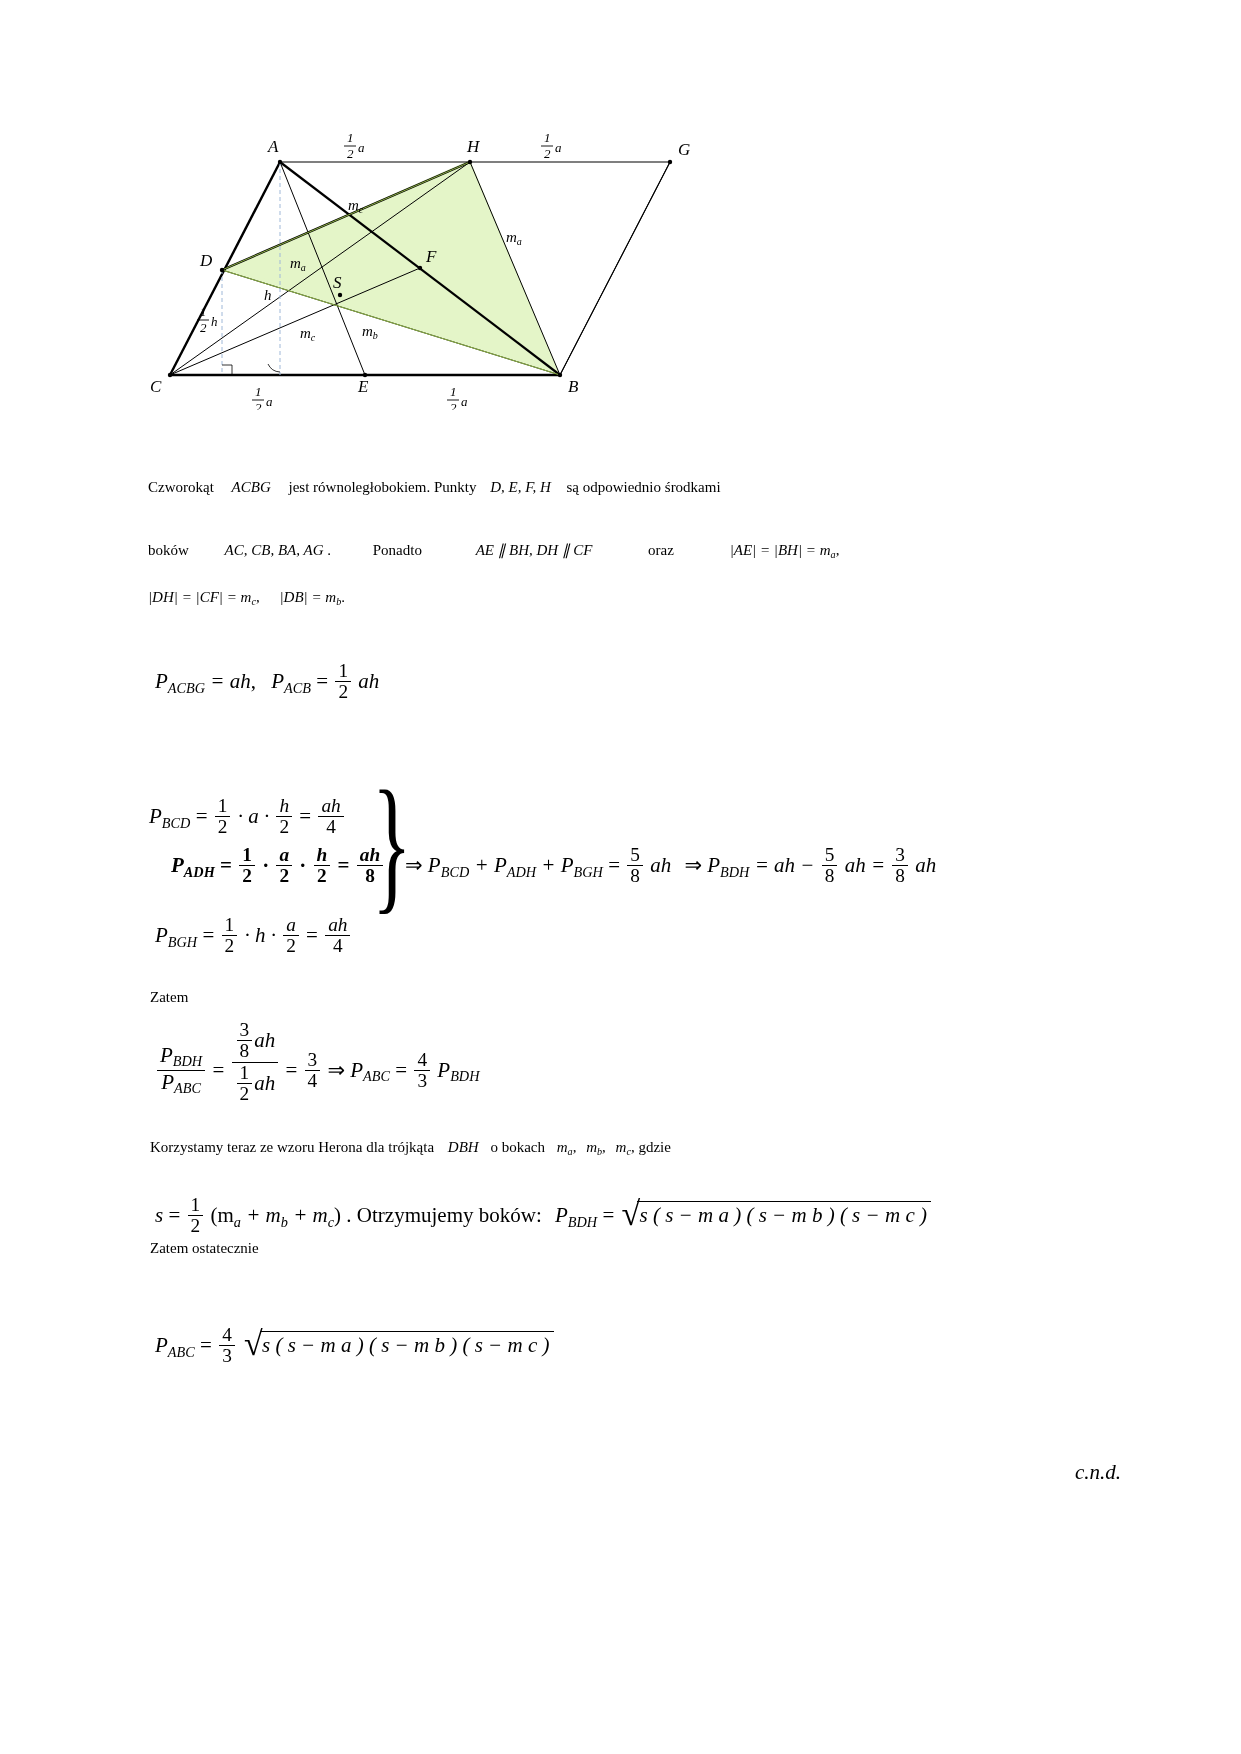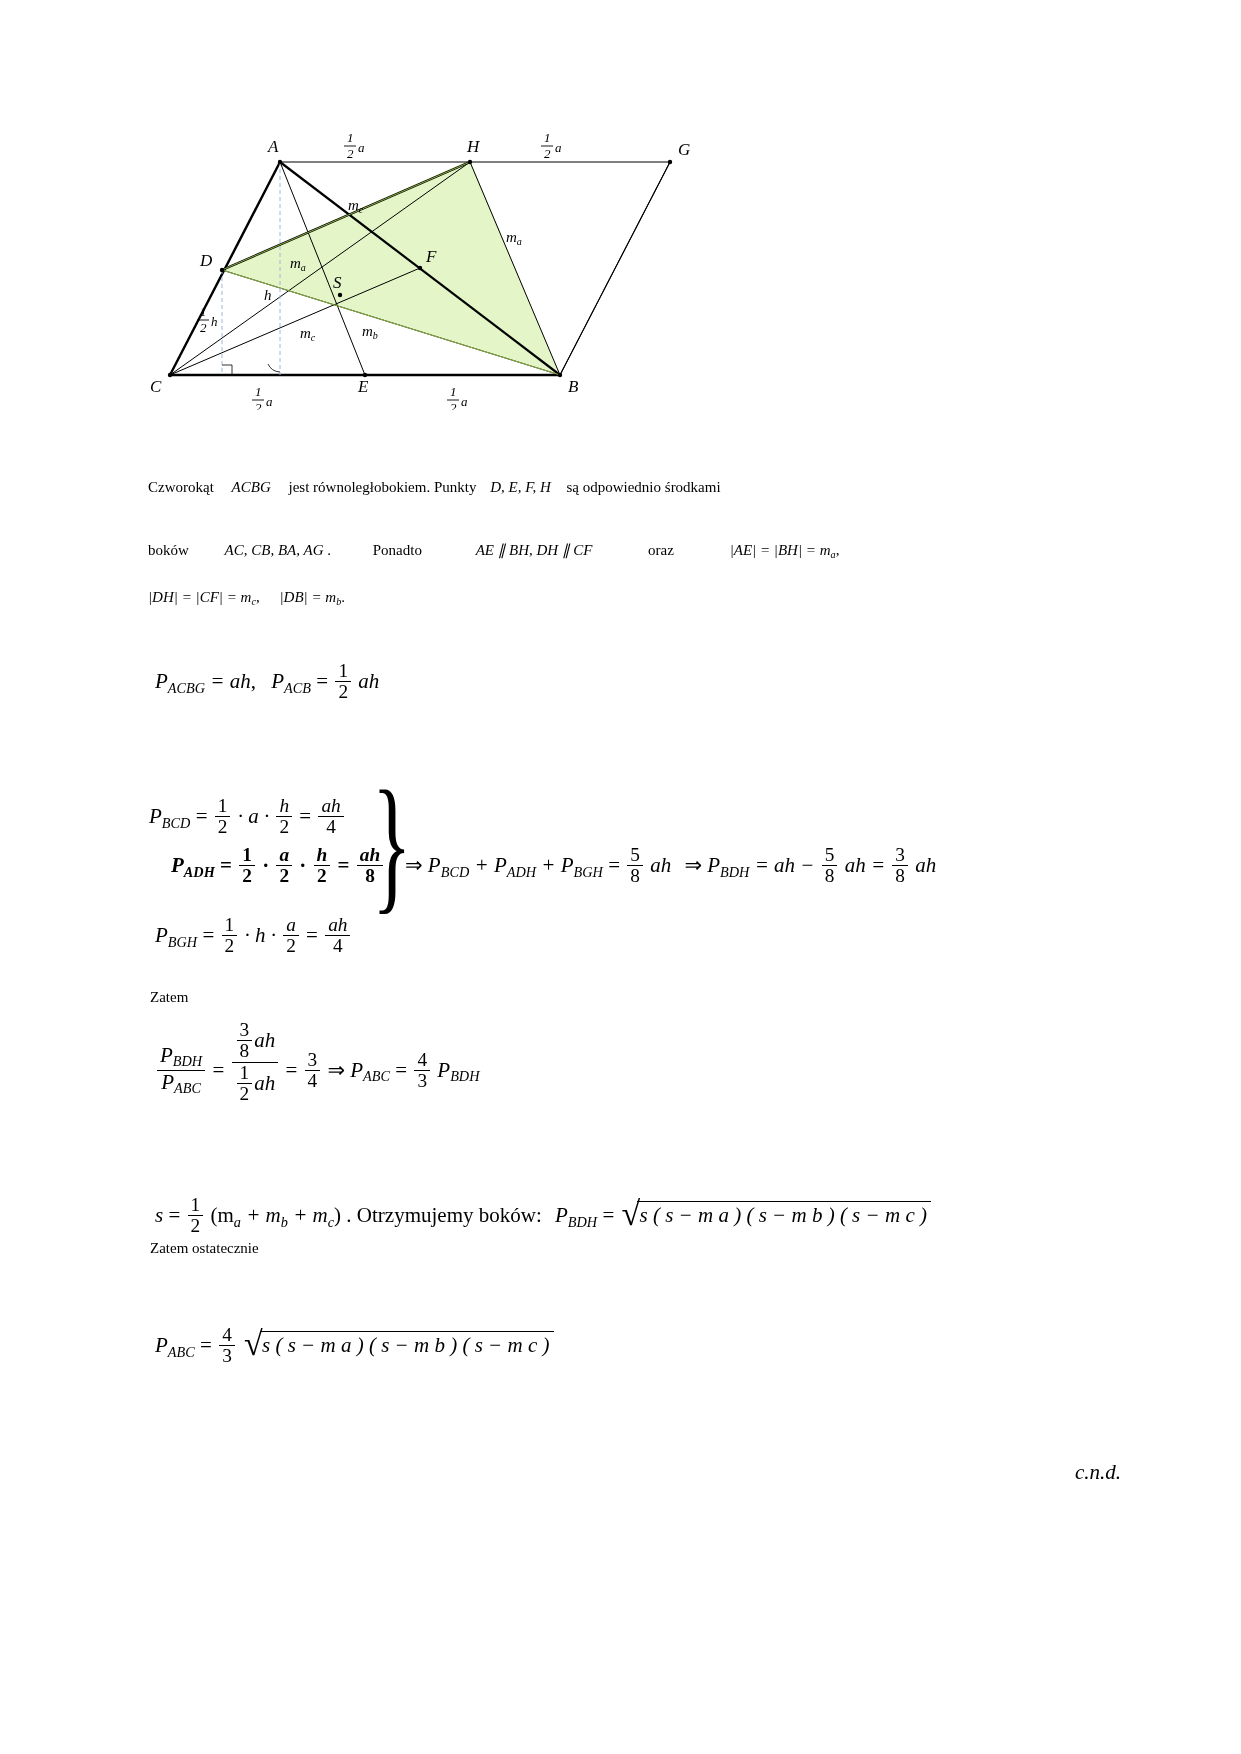--- a/index.html
+++ b/index.html
@@ -288,20 +288,28 @@
     </span>
     <span>=</span>
     <span class="frac"><span class="num">3</span><span class="den">4</span></span>
     <span>⇒</span>
     <span class="it">P</span><span class="sub">ABC</span>
     <span>=</span>
     <span class="frac"><span class="num">4</span><span class="den">3</span></span>
     <span class="it">P</span><span class="sub">BDH</span>
   </div>
 
+  <div class="para" style="left:150px; top:1140px;">
+    <span>Korzystamy teraz ze wzoru Herona dla trójkąta</span>
+    <span class="it" style="margin-left:10px">DBH</span>
+    <span style="margin-left:8px">o bokach</span>
+    <span class="it" style="margin-left:8px">m</span><span class="sub">a</span><span>,</span>
+    <span class="it" style="margin-left:6px">m</span><span class="sub">b</span><span>,</span>
+    <span class="it" style="margin-left:6px">m</span><span class="sub">c</span><span>, gdzie</span>
+  </div>
 
   <div class="eqline" style="left:155px; top:1195px;">
     <span class="it">s</span>
     <span>=</span>
     <span class="frac"><span class="num">1</span><span class="den">2</span></span>
     <span>(m</span><span class="sub">a</span>
     <span class="it">+ m</span><span class="sub">b</span>
     <span class="it">+ m</span><span class="sub">c</span><span>)</span>
     <span>. Otrzymujemy boków:</span>
     <span class="it" style="margin-left:8px">P</span><span class="sub">BDH</span>

